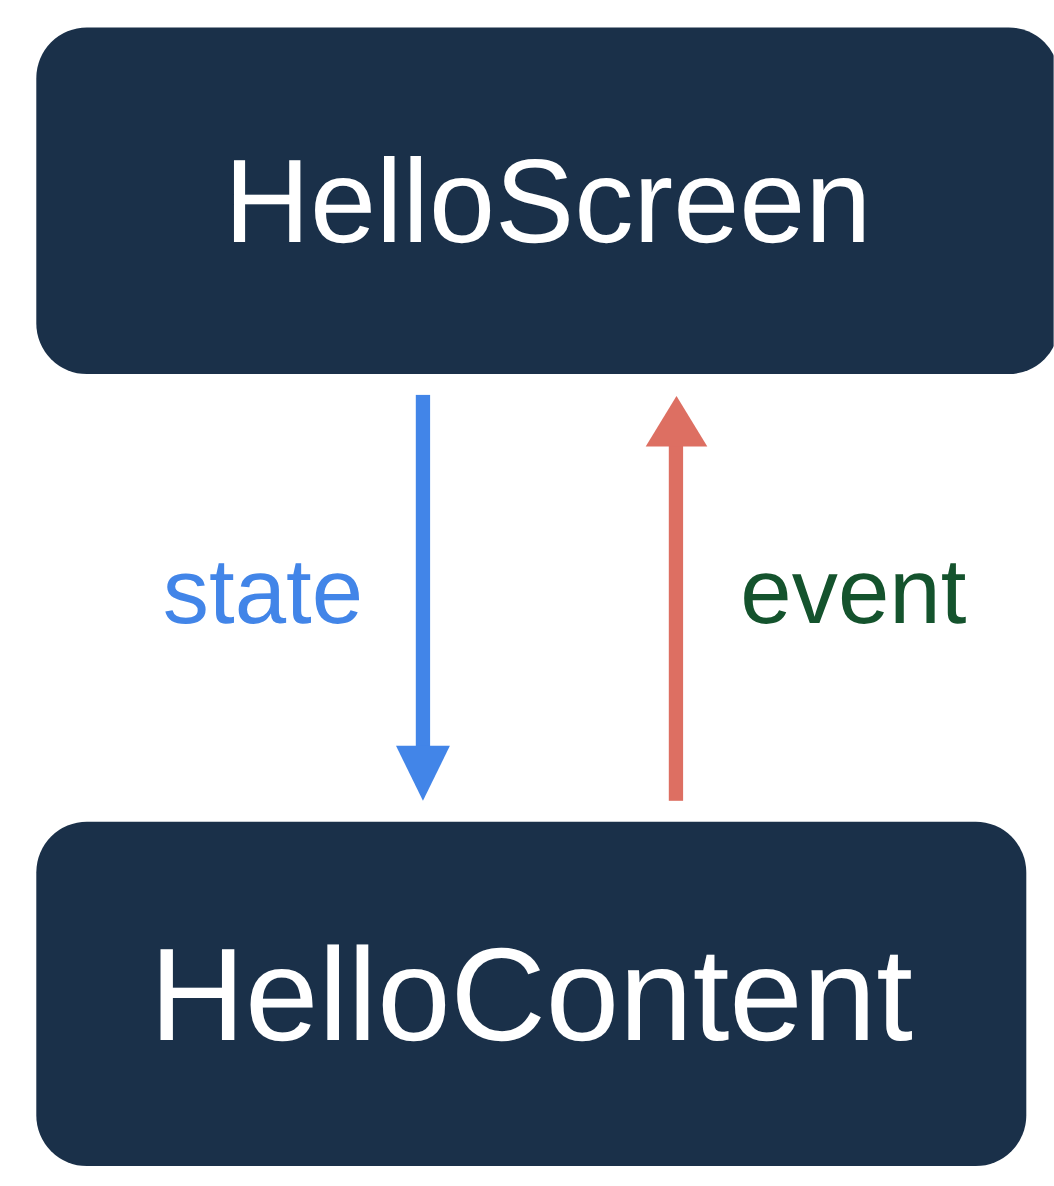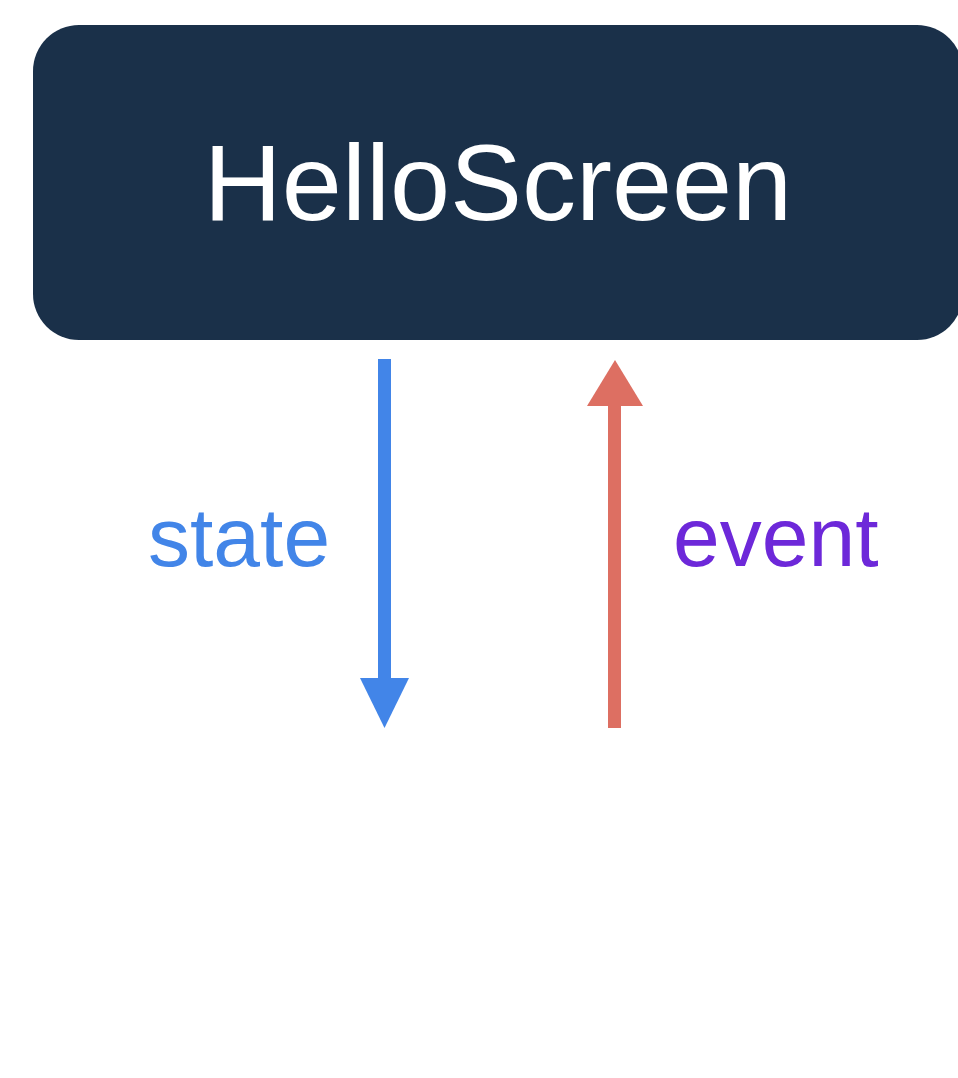--- a/index.html
+++ b/index.html
@@ -70,21 +70,21 @@
   }
   #label-state {
     left: 124px;
     top: 495px;
     color: #4285e8;
     margin-left: 24px;
   }
   #label-event {
     left: 673px;
     top: 495px;
-    color: #6d28d9;
+    color: #14532d;
   }
 </style>
 </head>
 <body>
 
 <div id="canvas">
 
   <div class="node-box" id="node-screen">
     <span class="node-label">HelloScreen</span>
   </div>
@@ -97,14 +97,17 @@
     <g>
       <rect x="608" y="404" width="13" height="324" fill="#dd6f62"></rect>
       <polygon points="587,406 643,406 615,360" fill="#dd6f62"></polygon>
     </g>
   </svg>
 
   <div class="edge-label" id="label-state">state</div>
 
   <div class="edge-label" id="label-event">event</div>
 
+  <div class="node-box" id="node-content">
+    <span class="node-label">HelloContent</span>
+  </div>
 
 </div>
 
 </body></html>

